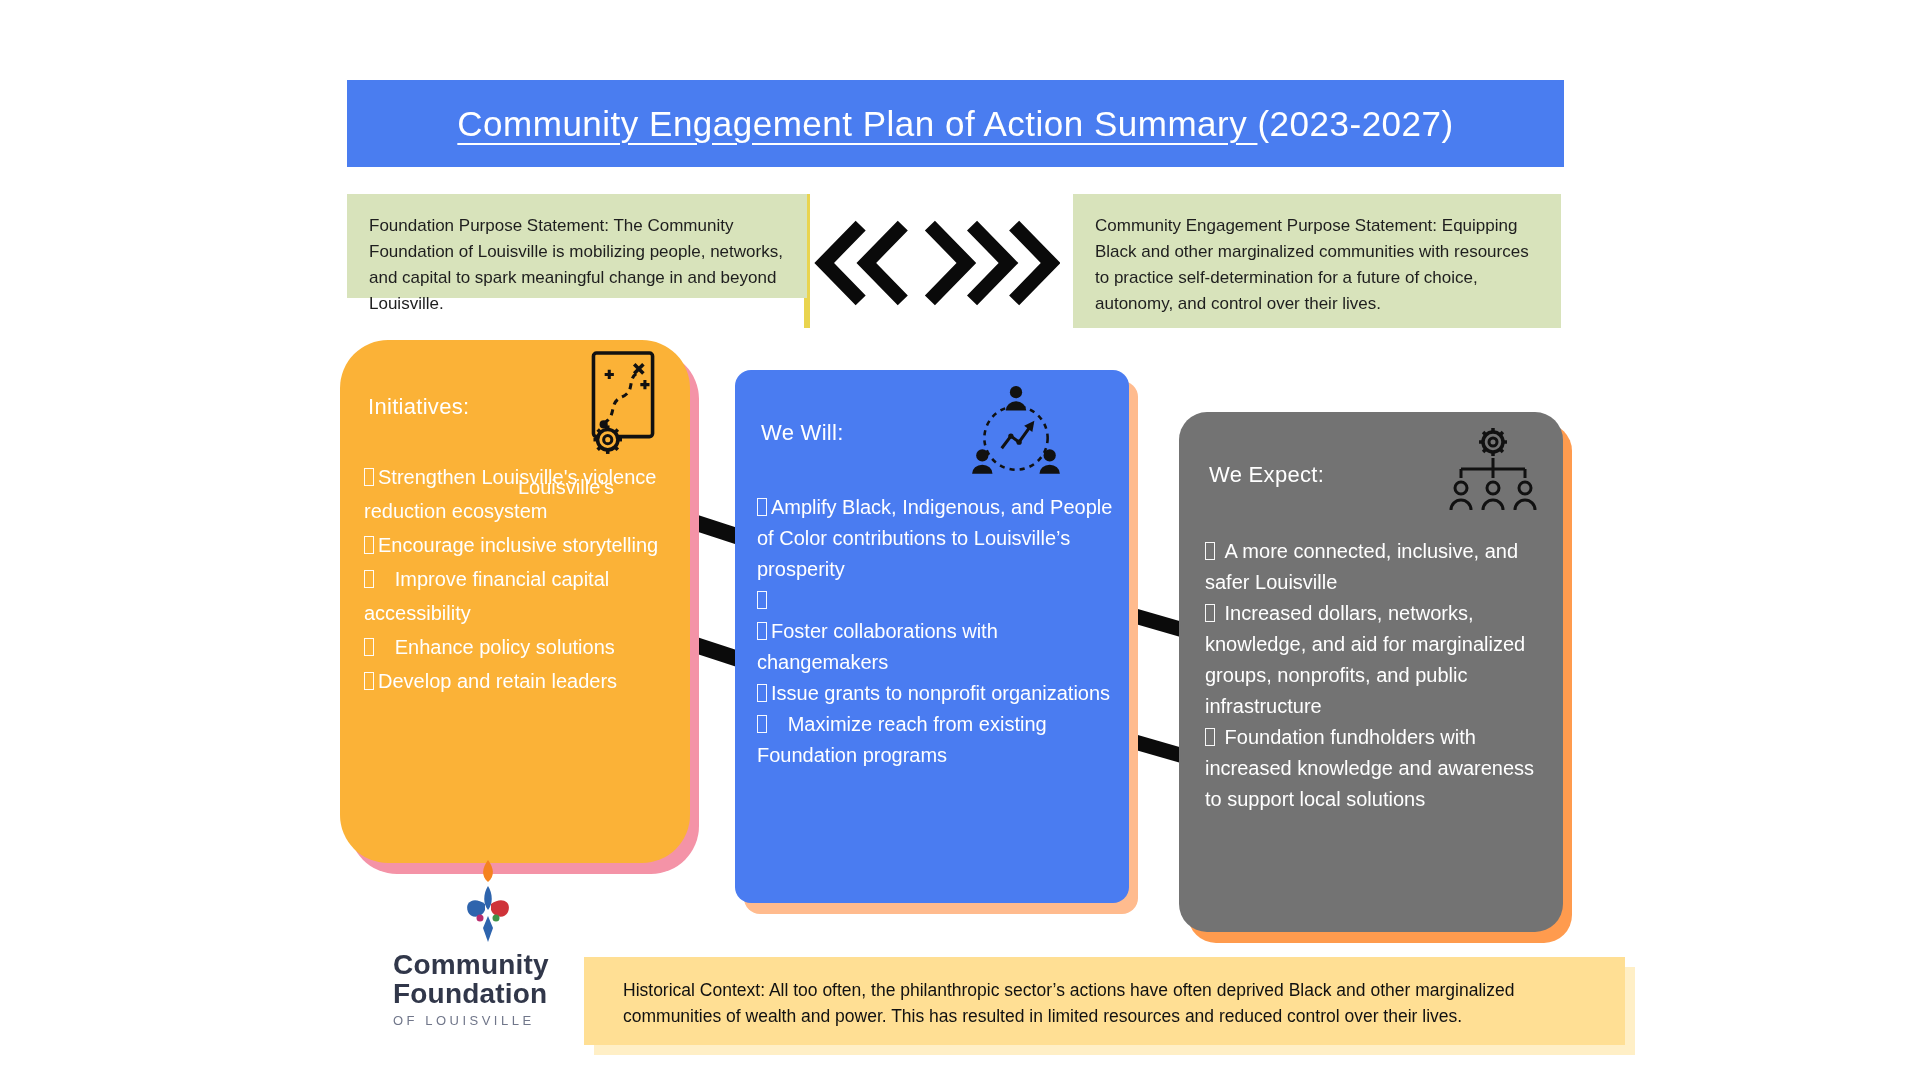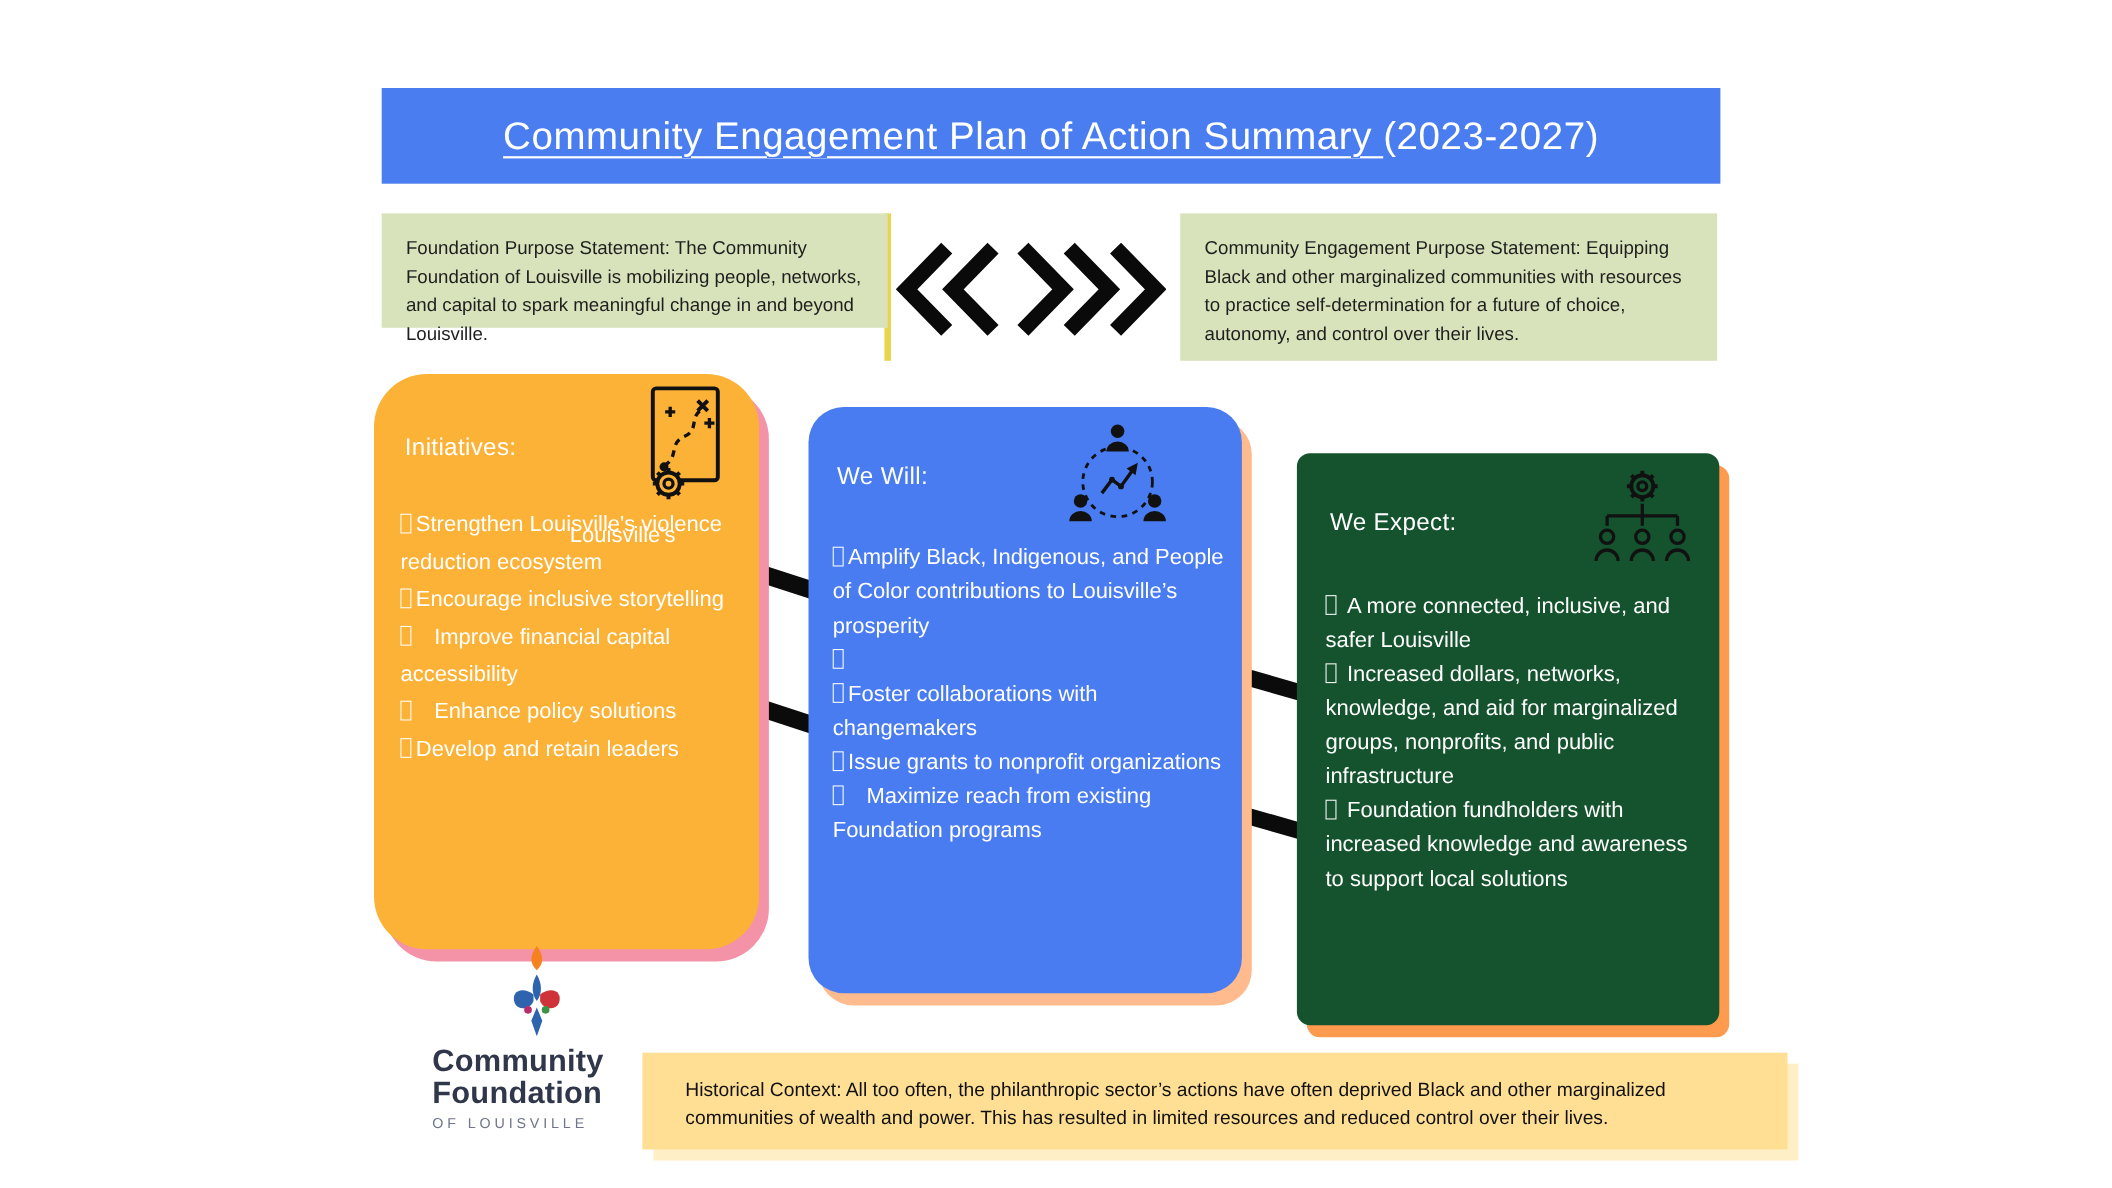--- a/index.html
+++ b/index.html
@@ -27,23 +27,23 @@
   .conn1 { left:678px; top:523px; width:86px; height:16px; transform:rotate(18deg); }
   .conn2 { left:680px; top:646px; width:86px; height:16px; transform:rotate(18deg); }
   .conn3 { left:1118px; top:614px; width:72px; height:15px; transform:rotate(16deg); }
   .conn4 { left:1118px; top:740px; width:72px; height:15px; transform:rotate(16deg); }
 
   
   .big-box { position:absolute; color:#ffffff; z-index:2; }
   .box-orange { left:340px; top:340px; width:350px; height:523px; background:#fbb237;
     border-radius:48px; box-shadow:9px 11px 0 #f493a7; }
   .box-blue { left:735px; top:370px; width:394px; height:533px; background:#4a7cf1;
-    border-radius:32px; box-shadow:9px 11px 0 #ffbb8e; }
-  .box-purple { left:1179px; top:412px; width:384px; height:520px; background:#14532d;
-    border-radius:12px; box-shadow:9px 11px 0 #ff9b4e;padding-left:40px; }
+    border-radius:16px; box-shadow:9px 11px 0 #ffbb8e; }
+  .box-purple { left:1179px; top:412px; width:384px; height:520px; background:#737373;
+    border-radius:28px; box-shadow:9px 11px 0 #ff9b4e;padding-left:40px; }
 
   .box-heading { position:absolute; font-size:22px; letter-spacing:0.3px; }
   .box-orange .box-heading { left:28px; top:54px; }
   .box-blue   .box-heading { left:26px; top:50px; }
   .box-purple .box-heading { left:30px; top:50px; }
 
   .box-icon { position:absolute; }
   .box-orange .box-icon { right:22px; top:10px; width:92px; height:108px; }
   .box-blue   .box-icon { left:232px; top:12px; width:98px; height:104px; }
   .box-purple .box-icon { right:24px; top:8px; width:92px; height:100px; }

